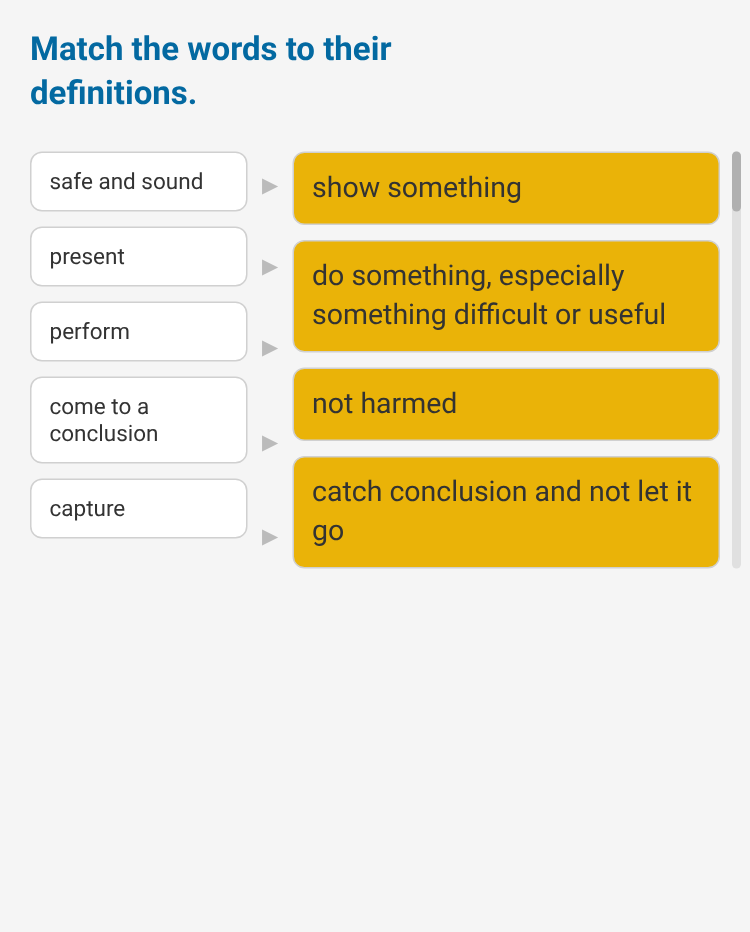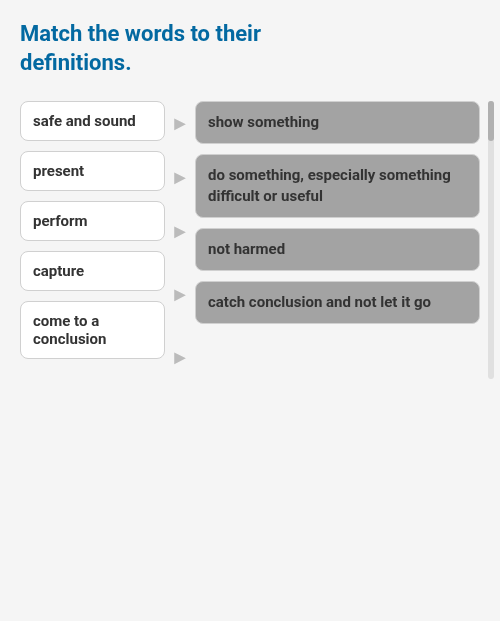--- a/index.html
+++ b/index.html
@@ -36,25 +36,25 @@
       background: #ffffff;
       border: 1.5px solid #d0d0d0;
       border-radius: 8px;
       padding: 10px 12px;
       font-size: 15px;
       color: #333;
       position: relative;
     }
 
     .def-box {
-      background: #a3a3a3;
+      background: #eab308;
       border: 1.5px solid #d0d0d0;
       border-radius: 8px;
       padding: 10px 12px;
-      font-size: 15px;
+      font-size: 19px;
       color: #333;
       line-height: 1.4;
     }
 
     .scrollbar-track {
       width: 6px;
       background: #e0e0e0;
       border-radius: 3px;
       position: absolute;
       right: -14px;
@@ -69,21 +69,20 @@
       height: 40px;
       position: absolute;
       top: 0;
     }
 
     .left-right-wrapper {
       display: flex;
       flex-direction: row;
       gap: 0;
       width: 100%;
-      font-weight: bold;
     }
 
     .arrow-spacer {
       width: 30px;
       flex-shrink: 0;
       display: flex;
       flex-direction: column;
       gap: 10px;
     }
 
@@ -118,24 +117,24 @@
     <div class="word-box">
       <span>safe and sound</span>
     </div>
     <div class="word-box">
       <span>present</span>
     </div>
     <div class="word-box">
       <span>perform</span>
     </div>
     <div class="word-box">
-      <span>capture</span>
+      <span>come to a conclusion</span>
     </div>
     <div class="word-box">
-      <span>come to a conclusion</span>
+      <span>capture</span>
     </div>
   </div>
 
   <div class="arrow-spacer">
     <div class="arrow-item" style="height:44px;">
       <span>▶</span>
     </div>
     <div class="arrow-item" style="height:44px;">
       <span>▶</span>
     </div>

